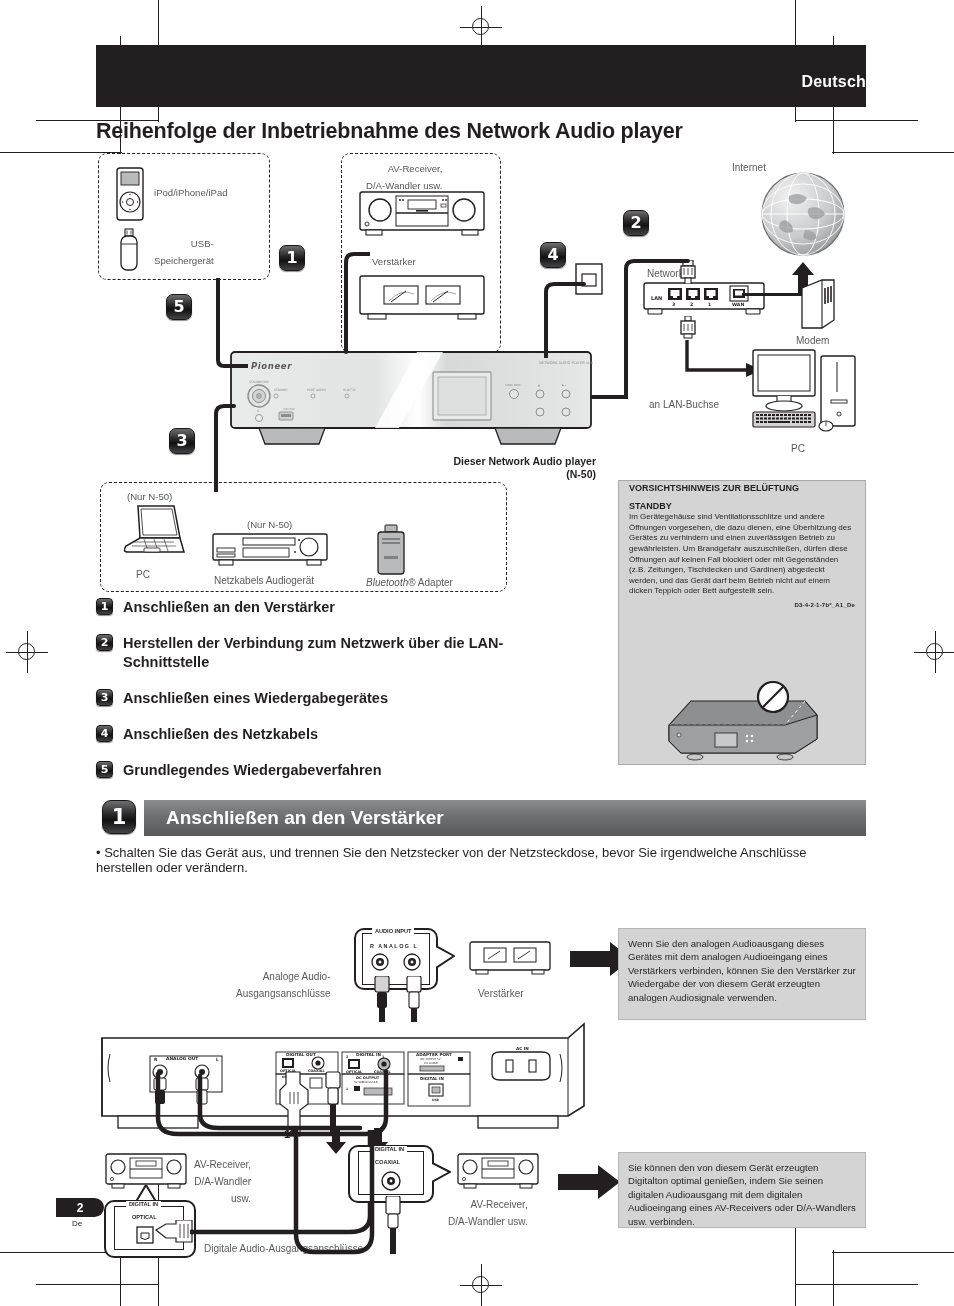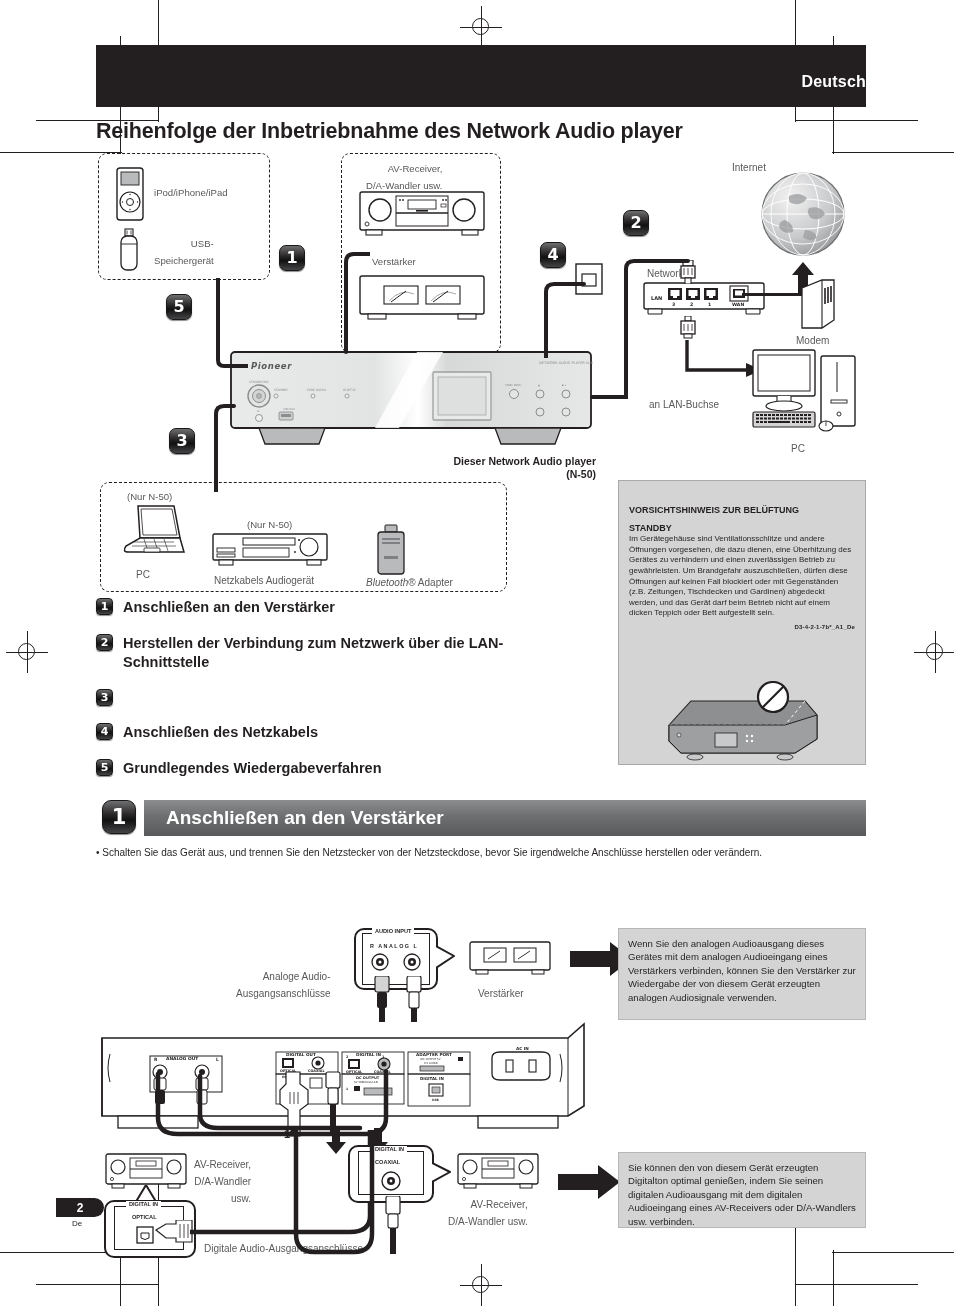--- a/index.html
+++ b/index.html
@@ -123,42 +123,42 @@
     background: linear-gradient(180deg, #8b8d8f 0%, #6d6f71 45%, #58595b 100%);
   }
   .sectionband .band .t {
     position: absolute; left: 22px; top: 7px;
     color: #ffffff; font-weight: bold; font-size: 19px;
   }
   .sectionband .badge.big { left: 6px; top: 0px; }
 
   .bullets { position: absolute; left: 0; top: 800px; width: 770px; }
   .bullets div {
-    font-size: 10px; color: #231f20; line-height: 15px;
+    font-size: 13px; color: #231f20; line-height: 15px;
   }
 
   
   .notebox {
     position: absolute;
     background: #d4d4d4;
     border: 1px solid #b7b7b7;
     font-size: 9.6px;
     line-height: 13.4px;
     color: #231f20;
     padding: 8px 9px;
   }
 
   
   .ventpanel {
     position: absolute;
     left: 522px; top: 435px;
     width: 248px; height: 285px;
     background: #d4d4d4;
     border: 1px solid #a9a9a9;
-    padding: 24px 10px 0 10px;
+    padding: 2px 10px 0 10px;
     font-size: 8px;
     line-height: 10.6px;
     color: #231f20;
   }
   .ventpanel .hd { font-weight: bold; font-size: 9px; margin-bottom: 1px; }
   .ventpanel .code {
     text-align: right; font-size: 6px; font-weight: bold;
     margin-top: 3px; letter-spacing: .2px;
   }
 
@@ -590,20 +590,21 @@
     <div class="steprow">
       <div class="badge small">1</div>
       <div class="txt">Anschließen an den Verstärker</div>
     </div>
     <div class="steprow">
       <div class="badge small">2</div>
       <div class="txt">Herstellen der Verbindung zum Netzwerk über die LAN-Schnittstelle</div>
     </div>
     <div class="steprow">
       <div class="badge small">3</div>
+      <div class="txt">Anschließen eines Wiedergabegerätes</div>
     </div>
     <div class="steprow">
       <div class="badge small">4</div>
       <div class="txt">Anschließen des Netzkabels</div>
     </div>
     <div class="steprow">
       <div class="badge small">5</div>
       <div class="txt">Grundlegendes Wiedergabeverfahren</div>
     </div>
   </div>

